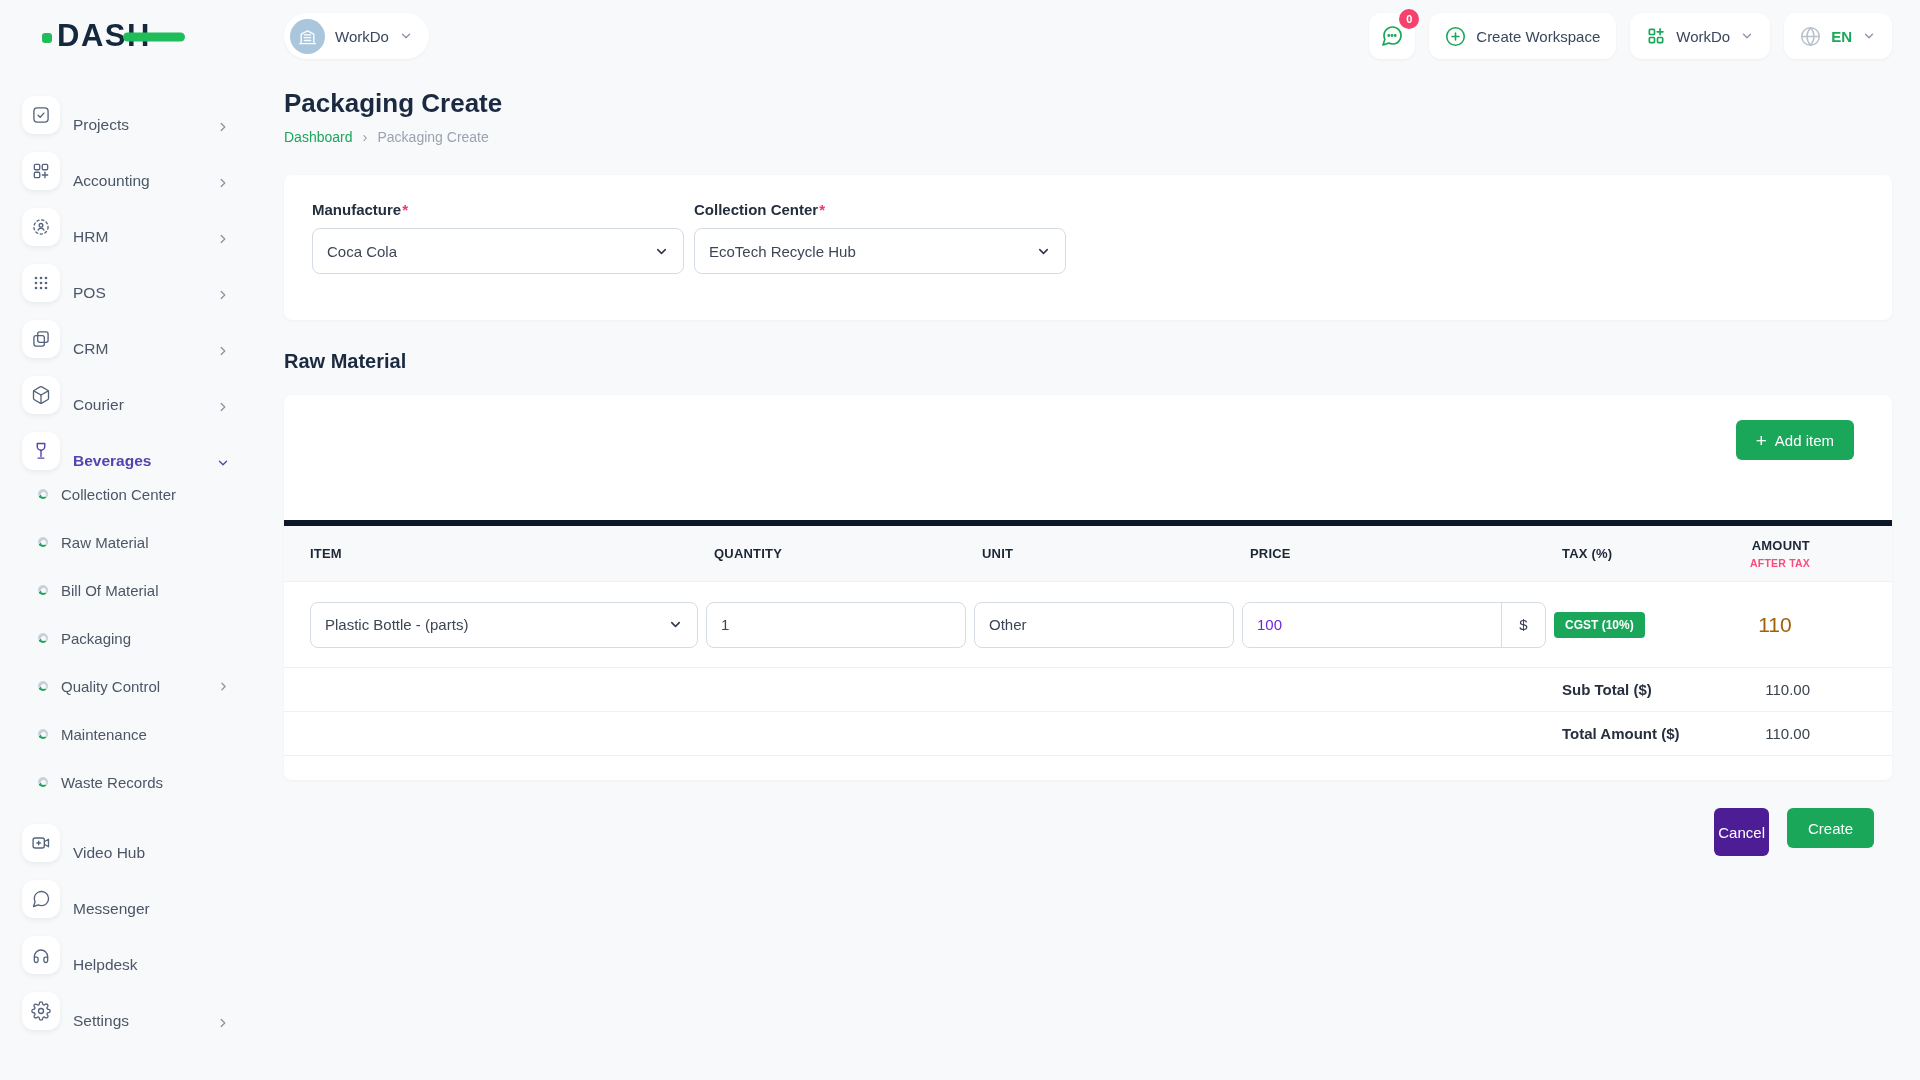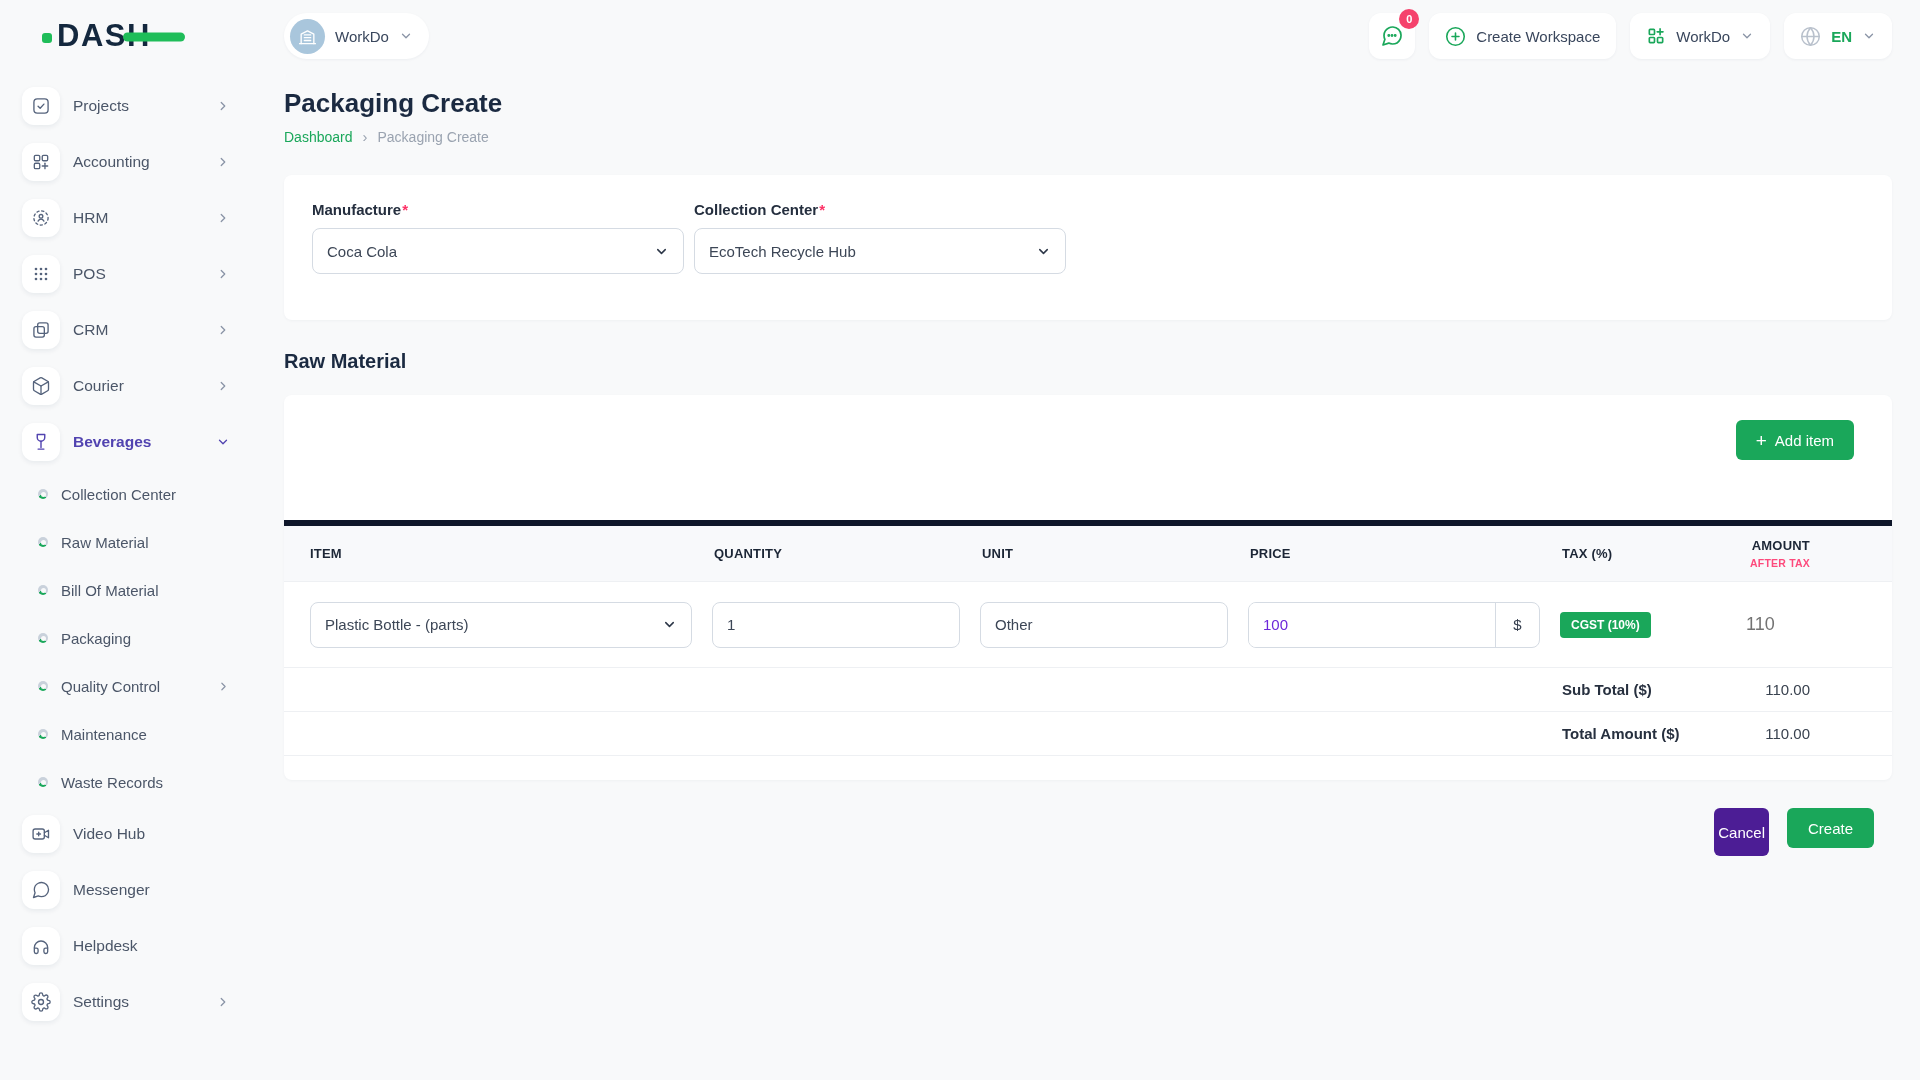--- a/index.html
+++ b/index.html
@@ -31,21 +31,21 @@
   .icon-btn { width: 46px; height: 46px; background: #fff; border-radius: 12px; box-shadow: 0 1px 3px rgba(20,40,70,.05); display: flex; align-items: center; justify-content: center; position: relative; cursor: pointer; }
   .badge { position: absolute; top: -4px; right: -4px; min-width: 20px; height: 20px; border-radius: 10px; background: #f5426c; color: #fff; font-size: 11px; font-weight: 700; display: flex; align-items: center; justify-content: center; padding: 0 5px; }
   .lang-label { color: #1aa75a; font-weight: 600; }
   svg.ic { display: block; }
 
   
   .body-row { display: flex; flex: 1; min-height: 0; }
 
   
   .sidebar { width: 256px; flex-shrink: 0; padding-top: 6px; overflow: hidden; }
-  .side-item { height: 56px; display: flex; align-items: center; padding: 0 26px 0 22px; cursor: pointer; }
+  .side-item { height: 56px; display: flex; align-items: flex-end; padding: 0 26px 0 22px; cursor: pointer; }
   .tile { width: 38px; height: 38px; border-radius: 12px; background: #fff; box-shadow: 0 2px 5px rgba(20,40,70,.07); display: flex; align-items: center; justify-content: center; color: #55637c; flex-shrink: 0; }
   .side-label { margin-left: 13px; font-size: 15.5px; color: #4b5668; }
   .side-chev { margin-left: auto; color: #8a94a6; display: flex; }
   .side-item.active .side-label { color: #5143b0; font-weight: 700; }
   .side-item.active .tile { color: #5143b0; }
   .side-item.active .side-chev { color: #5143b0; }
   .side-sub { height: 48px; display: flex; align-items: center; padding: 0 26px 0 38px; cursor: pointer; }
   .bullet { width: 10px; height: 10px; border-radius: 50%; background: conic-gradient(from 140deg, #1aa75a 0 28%, #c9d1db 28% 100%); position: relative; flex-shrink: 0; }
   .bullet::after { content: ""; position: absolute; inset: 2.5px; border-radius: 50%; background: #f8f9fa; }
   .side-sub .side-label { margin-left: 13px; font-size: 15px; }
@@ -80,28 +80,28 @@
   .btn-add .plus { font-size: 19px; font-weight: 400; line-height: 1; }
 
   .tbl { margin-top: 60px; }
   .tbl-cols { display: grid; grid-template-columns: 392px 268px 268px 312px 186px 1fr; align-items: center; padding: 0 26px; }
   .thead { background: #f8f9fb; border-top: 6px solid #0f172a; border-bottom: 1px solid #eef0f3; height: 62px; }
   .th { font-size: 13px; font-weight: 700; color: #1c2636; letter-spacing: .2px; padding: 0 12px; }
   .th:first-child { padding-left: 0; }
   .th-amount { text-align: right; padding-right: 56px; }
   .th-amount .sub { display: block; font-size: 10.5px; color: #fd4a7c; font-weight: 700; margin-top: 4px; }
   .trow { height: 86px; border-bottom: 1px solid #eef0f3; }
-  .td { padding: 0 10px; }
+  .td { padding: 0 4px; }
   .td:first-child { padding-left: 0; }
   .inp { width: 100%; height: 46px; border: 1px solid #d5dbe3; border-radius: 8px; padding: 0 14px; font-size: 15px; color: #3c4656; font-family: inherit; background: #fff; outline: none; }
   .price-group { display: flex; border: 1px solid #d5dbe3; border-radius: 8px; overflow: hidden; background: #fff; height: 46px; }
   .price-group input { flex: 1; border: none; padding: 0 14px; font-size: 15px; color: #6d28d9; font-family: inherit; outline: none; min-width: 0; }
   .price-addon { width: 44px; border-left: 1px solid #d5dbe3; display: flex; align-items: center; justify-content: center; font-size: 15px; color: #333c4c; }
   .tax-badge { display: inline-block; background: #1aa75a; color: #fff; font-size: 12px; font-weight: 600; padding: 6px 11px; border-radius: 4px; }
-  .amount-cell { text-align: left; padding-right: 56px; font-size: 18px; color: #737373; }
+  .amount-cell { text-align: center; padding-right: 56px; font-size: 21px; color: #a16207; }
   .total-row { height: 44px; border-bottom: 1px solid #eef0f3; }
   .total-label { grid-column: 5; font-size: 15px; font-weight: 700; color: #27303f; padding: 0 12px; }
   .total-value { grid-column: 6; text-align: right; padding-right: 56px; font-size: 15px; color: #39424f; }
 
   .actions { display: flex; justify-content: flex-end; gap: 18px; margin-top: 28px; padding-right: 18px; }
   .btn-cancel { background: #4c1d95; color: #fff; height: 48px; padding: 0 4px; }
   .btn-create { height: 40px; padding: 0 21px; }
 </style>
 </head>
 <body>

